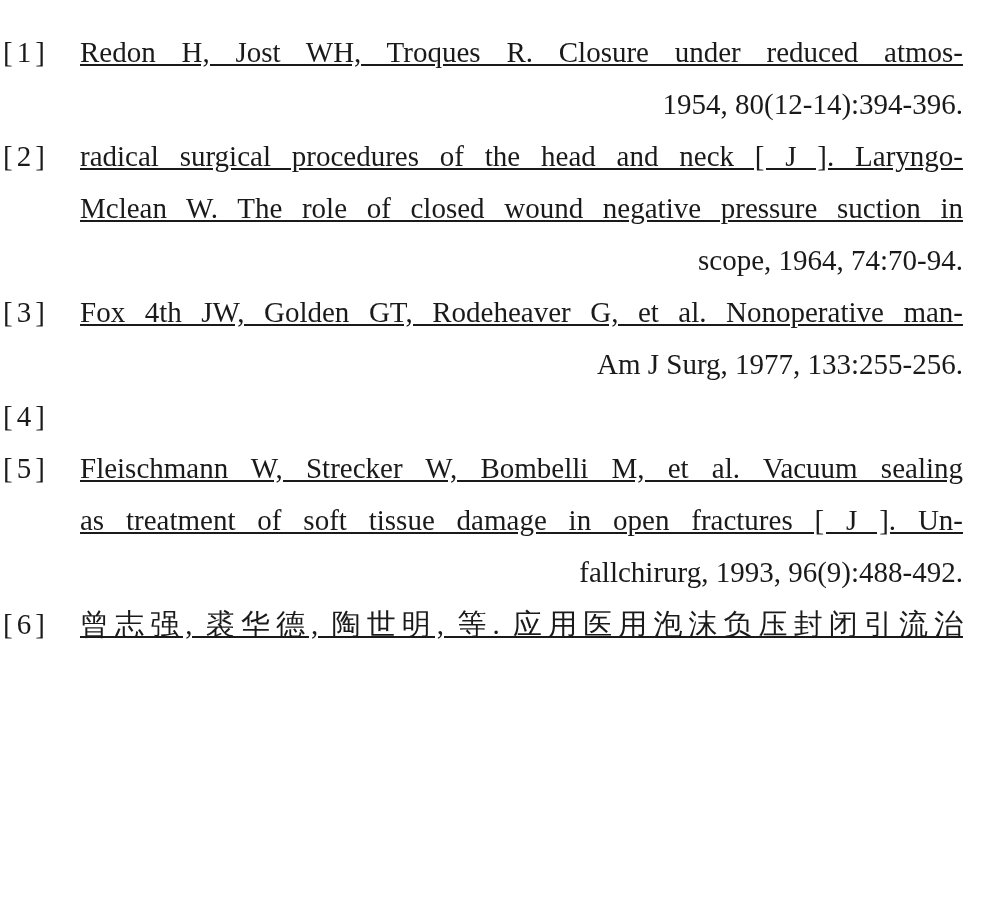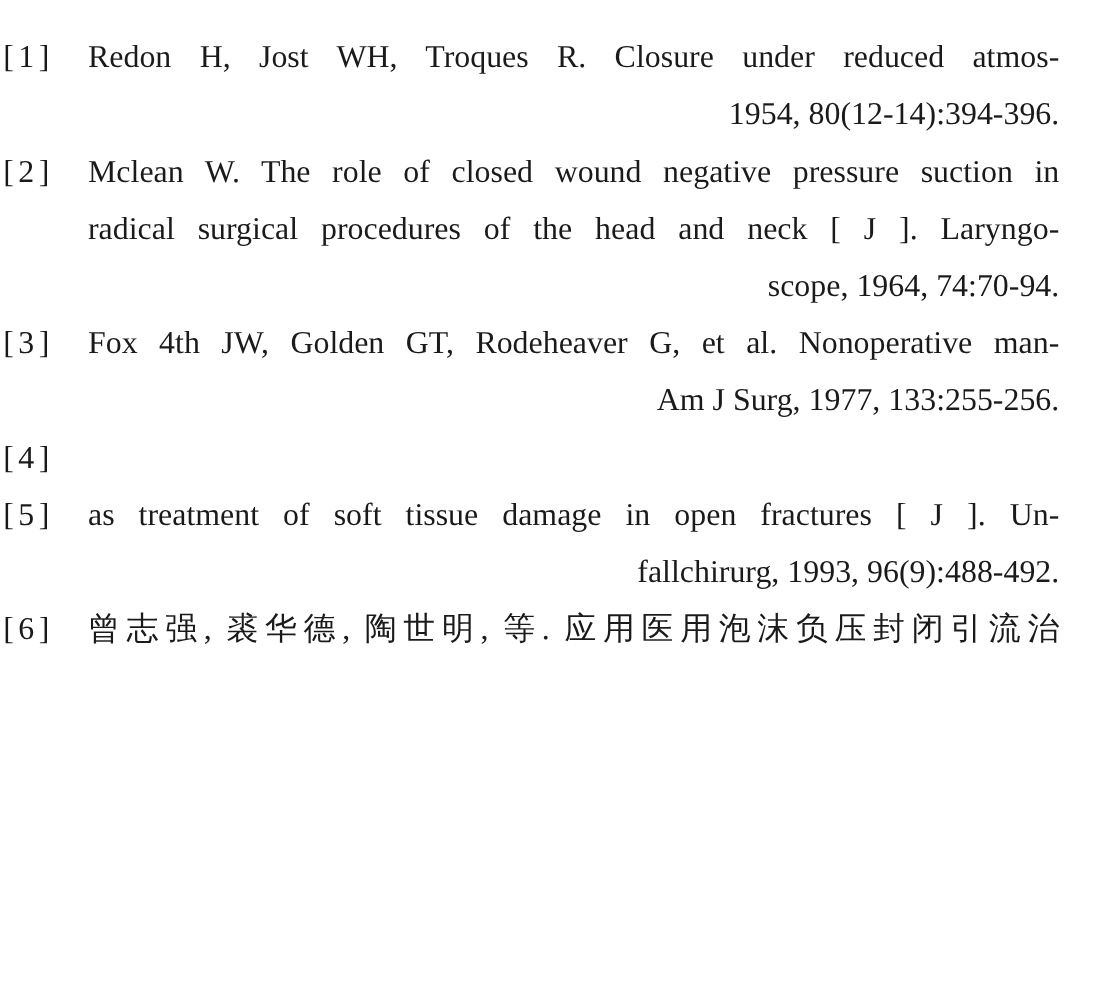--- a/index.html
+++ b/index.html
@@ -34,20 +34,21 @@
     width: 883px;
   }
   .line {
     width: 100%;
     white-space: nowrap;
   }
   .line.just {
     white-space: normal;
     text-align: justify;
     text-align-last: justify;
+    text-decoration: underline;
   }
   .line.end {
     text-align: right;
   }
 </style>
 </head>
 <body>
 
 <div class="page">
   <div>
@@ -56,22 +57,22 @@
       <div class="ref-label">[1]</div>
       <div class="ref-body">
         <div class="line just">Redon H, Jost WH, Troques R. Closure under reduced atmos-</div>
         <div class="line end">1954, 80(12-14):394-396.</div>
       </div>
     </div>
 
     <div class="ref">
       <div class="ref-label">[2]</div>
       <div class="ref-body">
+        <div class="line just">radical surgical procedures of the head and neck [ J ]. Laryngo-</div>
         <div class="line just">Mclean W. The role of closed wound negative pressure suction in</div>
-        <div class="line just">radical surgical procedures of the head and neck [ J ]. Laryngo-</div>
         <div class="line end">scope, 1964, 74:70-94.</div>
       </div>
     </div>
 
     <div class="ref">
       <div class="ref-label">[3]</div>
       <div class="ref-body">
         <div class="line just">Fox 4th JW, Golden GT, Rodeheaver G, et al. Nonoperative man-</div>
         <div class="line end">Am J Surg, 1977, 133:255-256.</div>
       </div>
@@ -79,20 +80,21 @@
 
     <div class="ref">
       <div class="ref-label">[4]</div>
       <div class="ref-body">
       </div>
     </div>
 
     <div class="ref">
       <div class="ref-label">[5]</div>
       <div class="ref-body">
+        <div class="line just">Fleischmann W, Strecker W, Bombelli M, et al. Vacuum sealing</div>
         <div class="line just">as treatment of soft tissue damage in open fractures [ J ]. Un-</div>
         <div class="line end">fallchirurg, 1993, 96(9):488-492.</div>
       </div>
     </div>
 
     <div class="ref">
       <div class="ref-label">[6]</div>
       <div class="ref-body">
         <div class="line just">曾志强, 裘华德, 陶世明, 等. 应用医用泡沫负压封闭引流治</div>
       </div>

